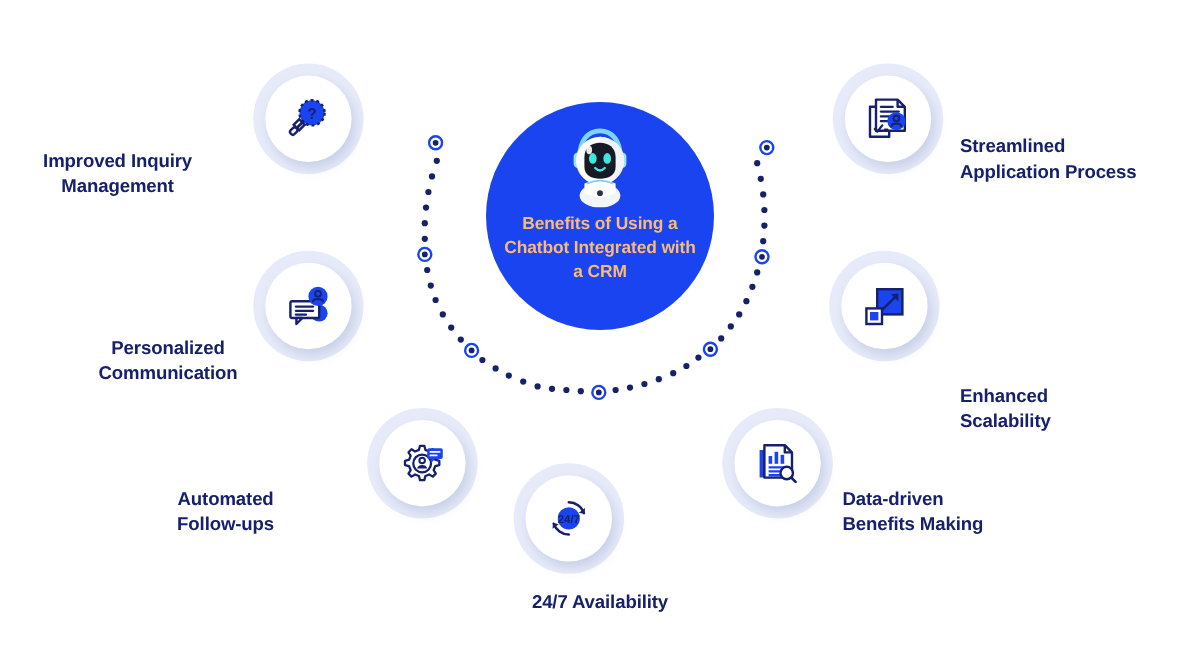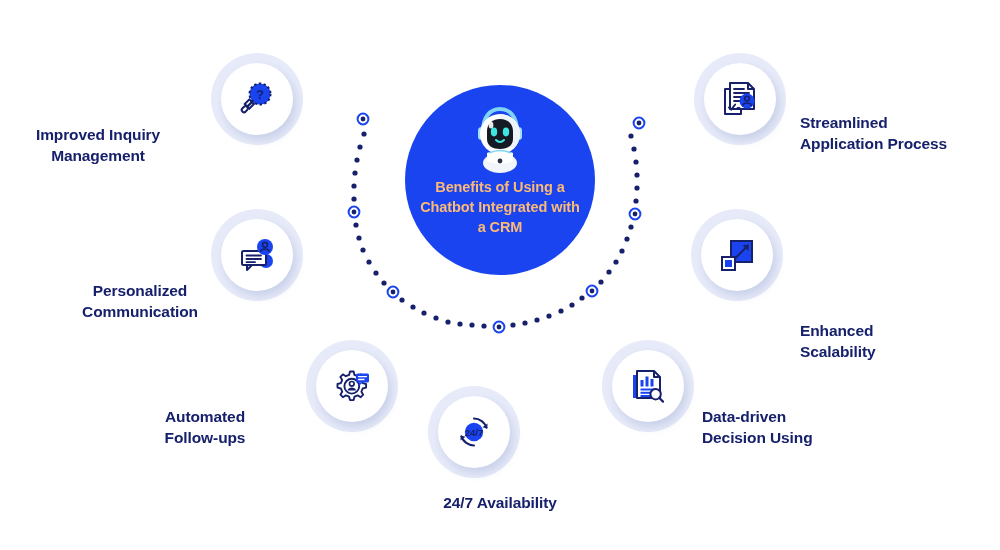--- a/index.html
+++ b/index.html
@@ -102,21 +102,21 @@
   .label-center{ text-align: center; }
 
   
   #node-improved-inquiry .badge { left: 211px; top: 53px; }
   #node-improved-inquiry .node-label { left: 0px; top: 124px; width: 196px; }
 
   #node-personalized .badge { left: 211px; top: 209px; }
   #node-personalized .node-label { left: 0px; top: 280px; width: 196px; margin-left: 42px; }
 
   #node-automated .badge { left: 306px; top: 340px; }
-  #node-automated .node-label { left: 107px; top: 406px; width: 196px; }
+  #node-automated .node-label { left: 90px; top: 406px; width: 196px; }
 
   #node-availability .badge { left: 428px; top: 386px; }
   #node-availability .node-label { left: 400px; top: 492px; width: 200px; text-align: center; }
 
   #node-data-driven .badge { left: 602px; top: 340px; }
   #node-data-driven .node-label { left: 702px; top: 406px; width: 210px; }
 
   #node-scalability .badge { left: 691px; top: 209px; }
   #node-scalability .node-label { left: 800px; top: 280px; width: 200px; margin-top: 40px; }
 
@@ -312,21 +312,21 @@
           <rect x="22.5" y="13" width="3" height="7.5" fill="#1a44f0"></rect>
           <line x1="12.5" y1="23.5" x2="27" y2="23.5" stroke="#1a44f0" stroke-width="2"></line>
           <line x1="12.5" y1="26.8" x2="27" y2="26.8" stroke="#1a44f0" stroke-width="2"></line>
           <line x1="12.5" y1="30" x2="22" y2="30" stroke="#1a44f0" stroke-width="2"></line>
           <circle cx="27.6" cy="28.2" r="5.2" fill="#ffffff" stroke="#16206b" stroke-width="2"></circle>
           <line x1="31.4" y1="32" x2="35" y2="35.6" stroke="#16206b" stroke-width="2.2" stroke-linecap="round"></line>
         </svg>
       </div>
     </div>
     <div class="node-label label-left">Data-driven
-Decision Using</div>
+Benefits Making</div>
   </div>
 
   <div class="node" id="node-scalability">
     <div class="badge">
       <div class="badge-inner">
         <svg viewBox="0 0 40 40" aria-hidden="true">
           <rect x="14" y="6" width="21" height="21" fill="#1a44f0" stroke="#16206b" stroke-width="2"></rect>
           <rect x="5" y="22" width="13" height="13" fill="#ffffff" stroke="#16206b" stroke-width="2"></rect>
           <rect x="8" y="25" width="7" height="7" fill="#1a44f0"></rect>
           <line x1="18" y1="23.5" x2="30.5" y2="11" stroke="#16206b" stroke-width="2" stroke-linecap="round"></line>

